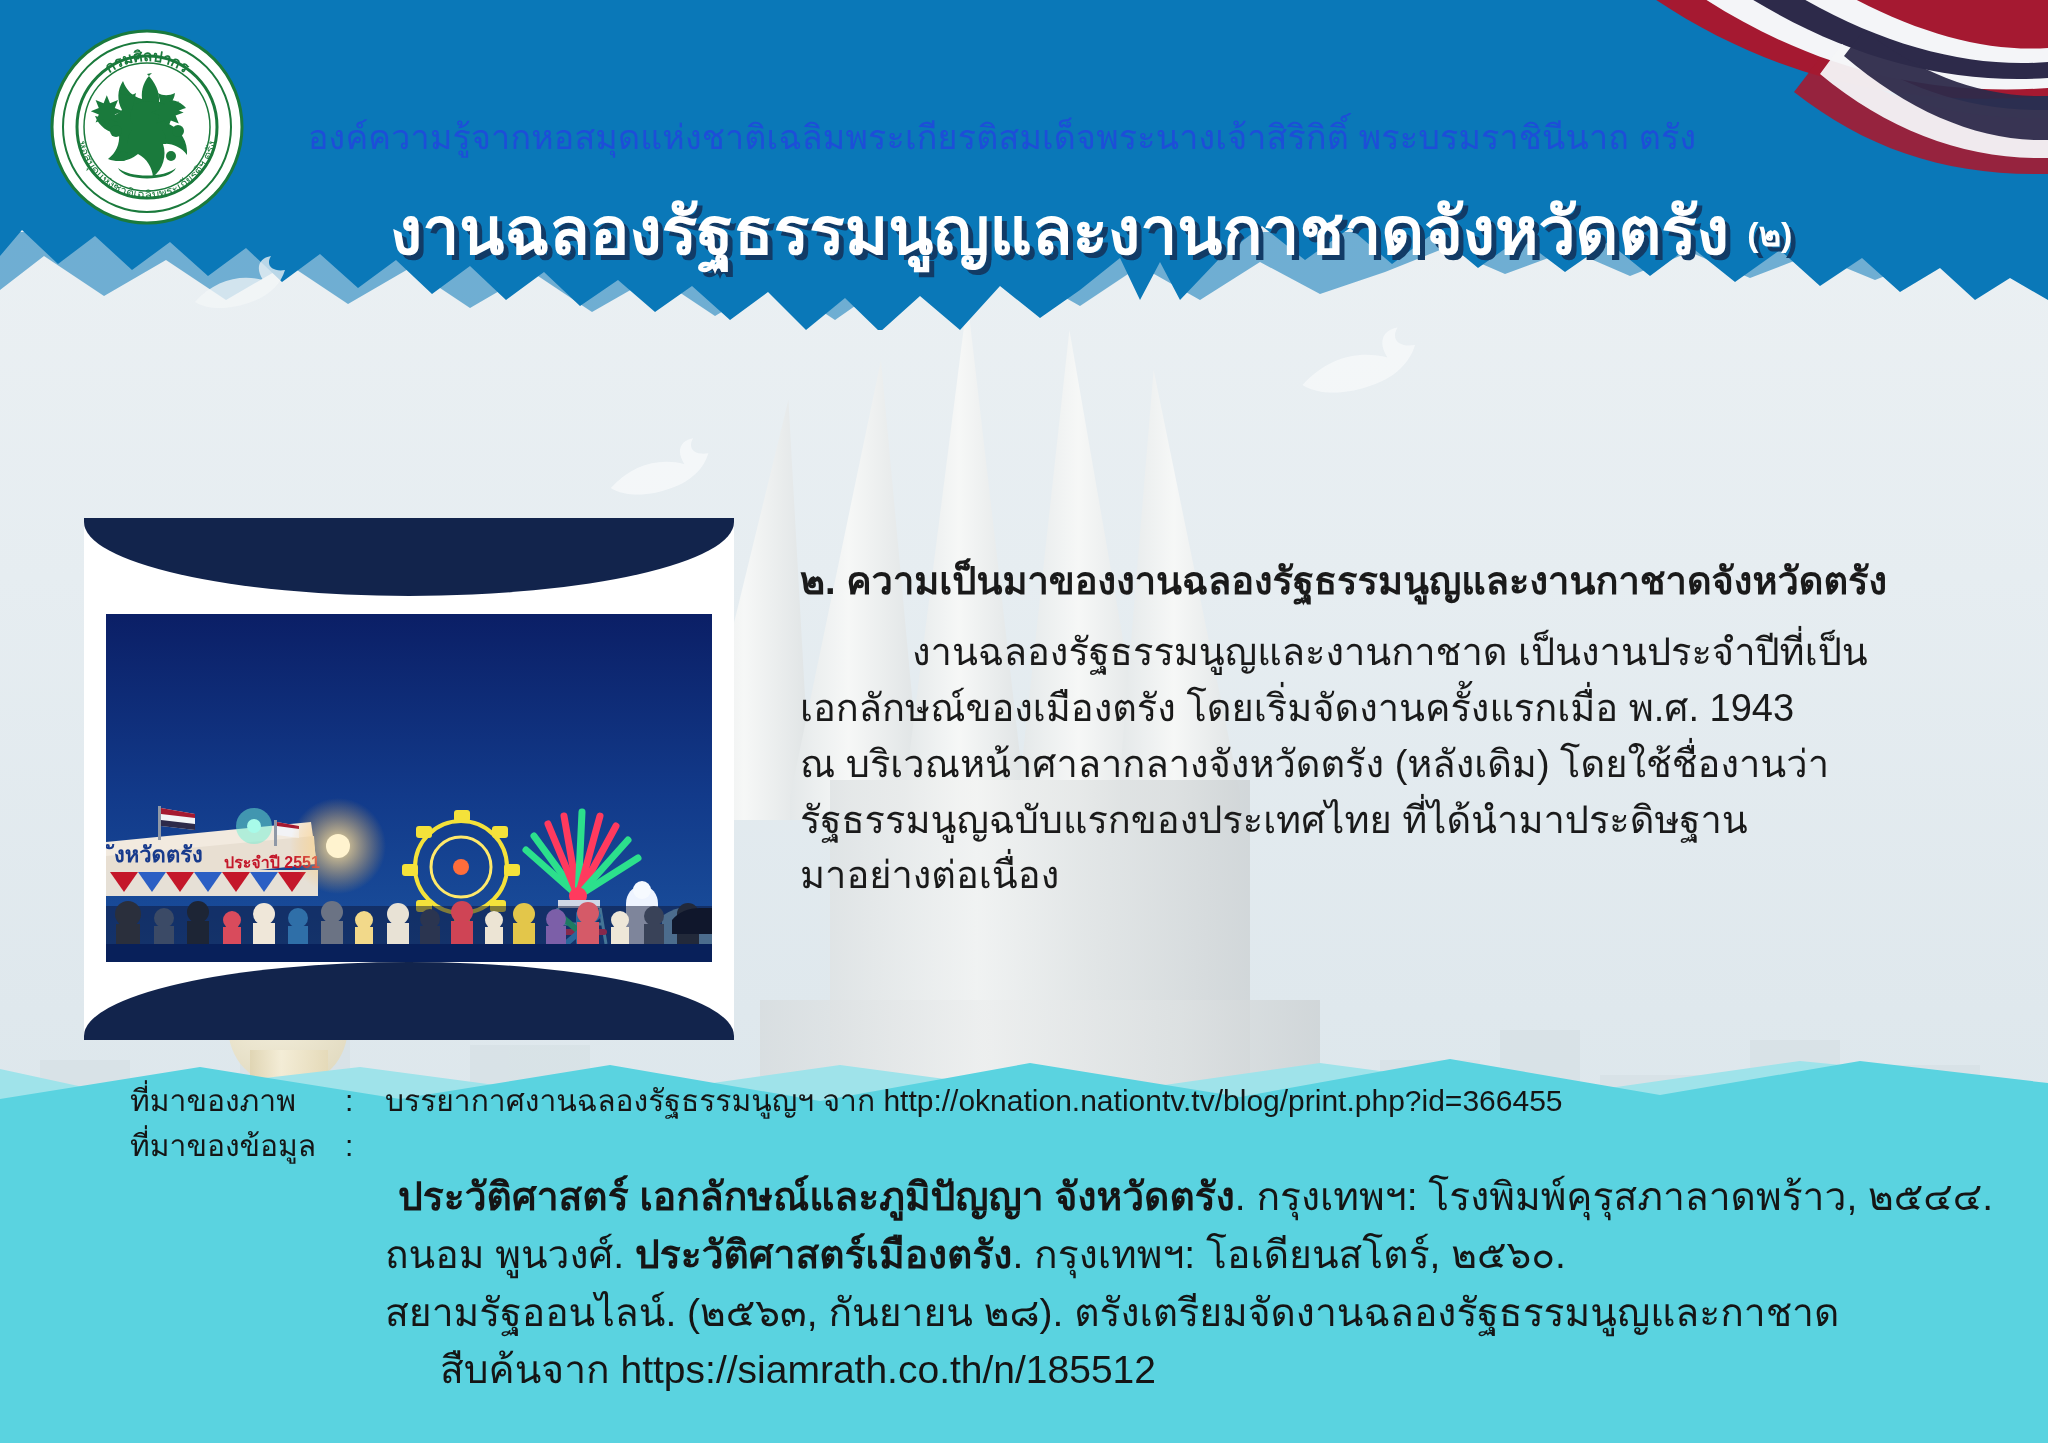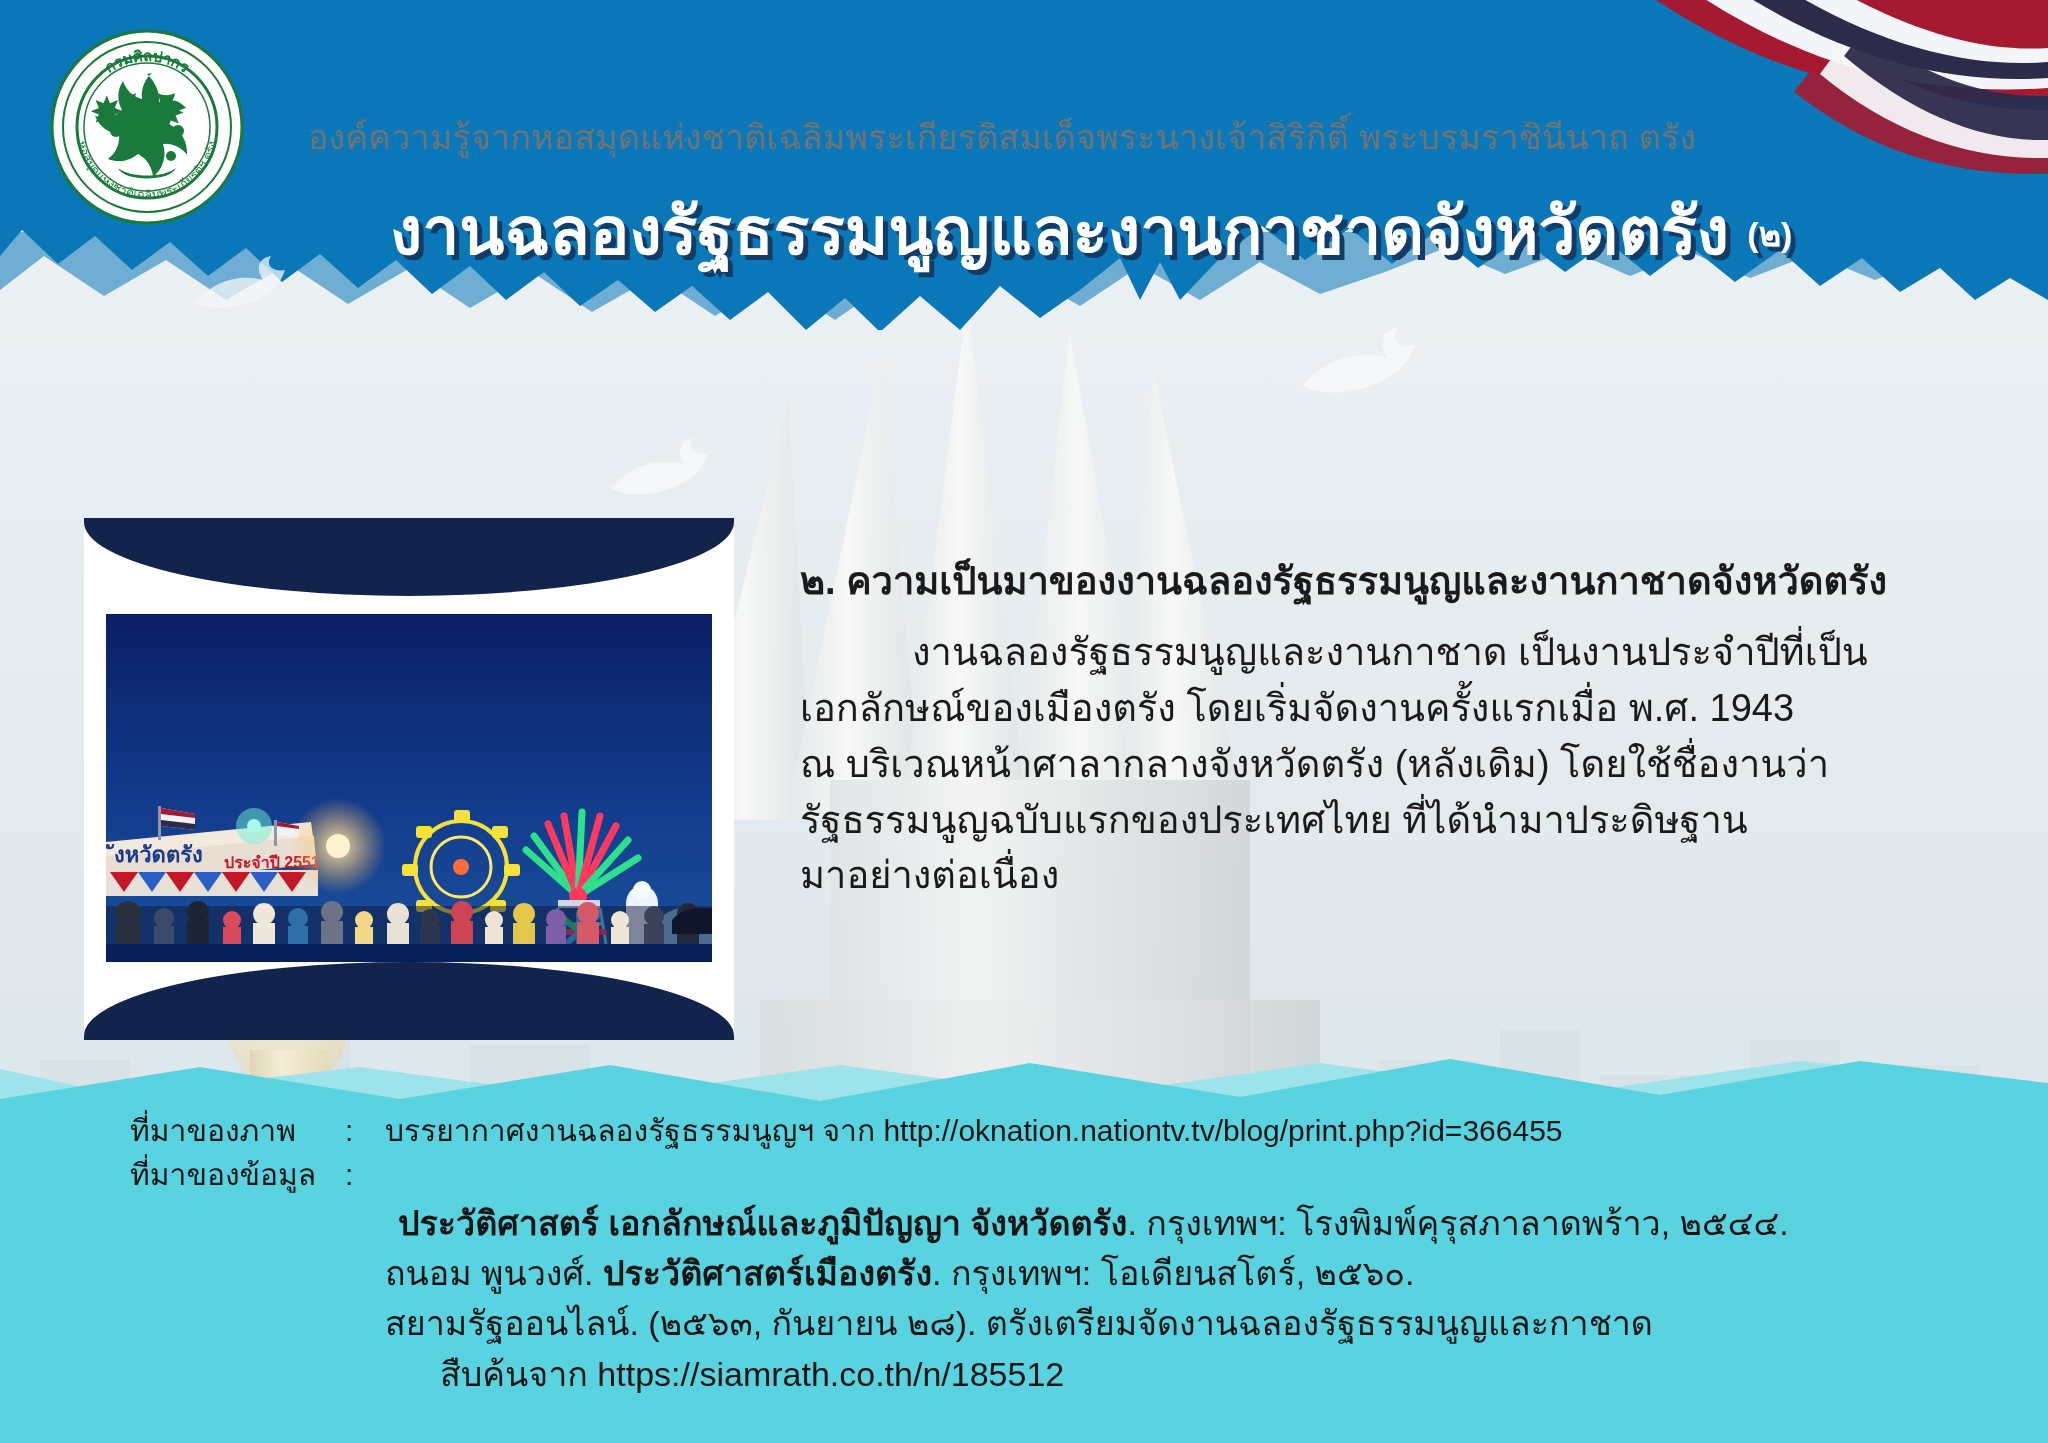--- a/index.html
+++ b/index.html
@@ -102,21 +102,21 @@
   .ribbon svg { display:block; }
 
   
   .seal {
     position:absolute; left:48px; top:28px; width:198px; height:198px;
   }
 
   
   .subtitle {
     position:absolute; left:308px; top:110px;
-    color:#737373; font-size:34px; white-space:nowrap;
+    color:#1d4ed8; font-size:34px; white-space:nowrap;
     letter-spacing:.2px;
   }
   .maintitle {
     position:absolute; left:390px; top:178px;
     color:#ffffff; font-size:66px; font-weight:bold; white-space:nowrap;
     text-shadow: 5px 5px 0 #123b66;
   }
   .maintitle .num { font-size:34px; vertical-align:8px; }
 
   
@@ -173,21 +173,21 @@
   
   .footer {
     position:absolute; left:130px; bottom:44px; width:1850px;
     color:#151515;
     margin-top:12px;
   }
   .f-row { display:flex; font-size:30px; line-height:1.48; white-space:nowrap; }
   .f-label { width:215px; flex:0 0 215px; }
   .f-colon { width:40px; flex:0 0 40px; }
   .f-val { flex:1 1 auto; }
-  .f-cont { font-size:34px; line-height:1.48; white-space:nowrap; }
+  .f-cont { font-size:39px; line-height:1.48; white-space:nowrap; }
   .f-cont.i1 { padding-left:268px; }
   .f-cont.i2 { padding-left:255px; }
   .f-cont.i3 { padding-left:310px; }
   .f-val b, .f-cont b { font-weight:bold; }
 </style>
 </head>
 <body>
 
 <div id="poster">
 

